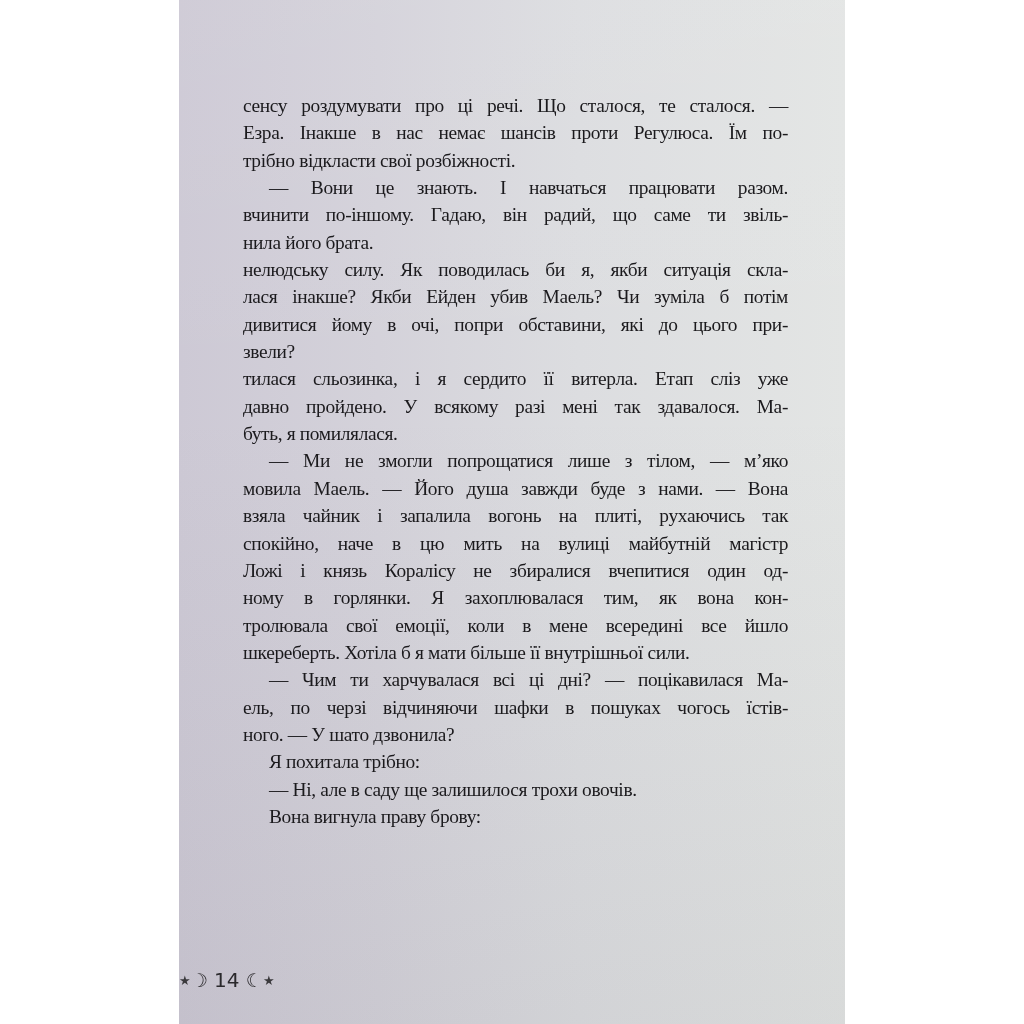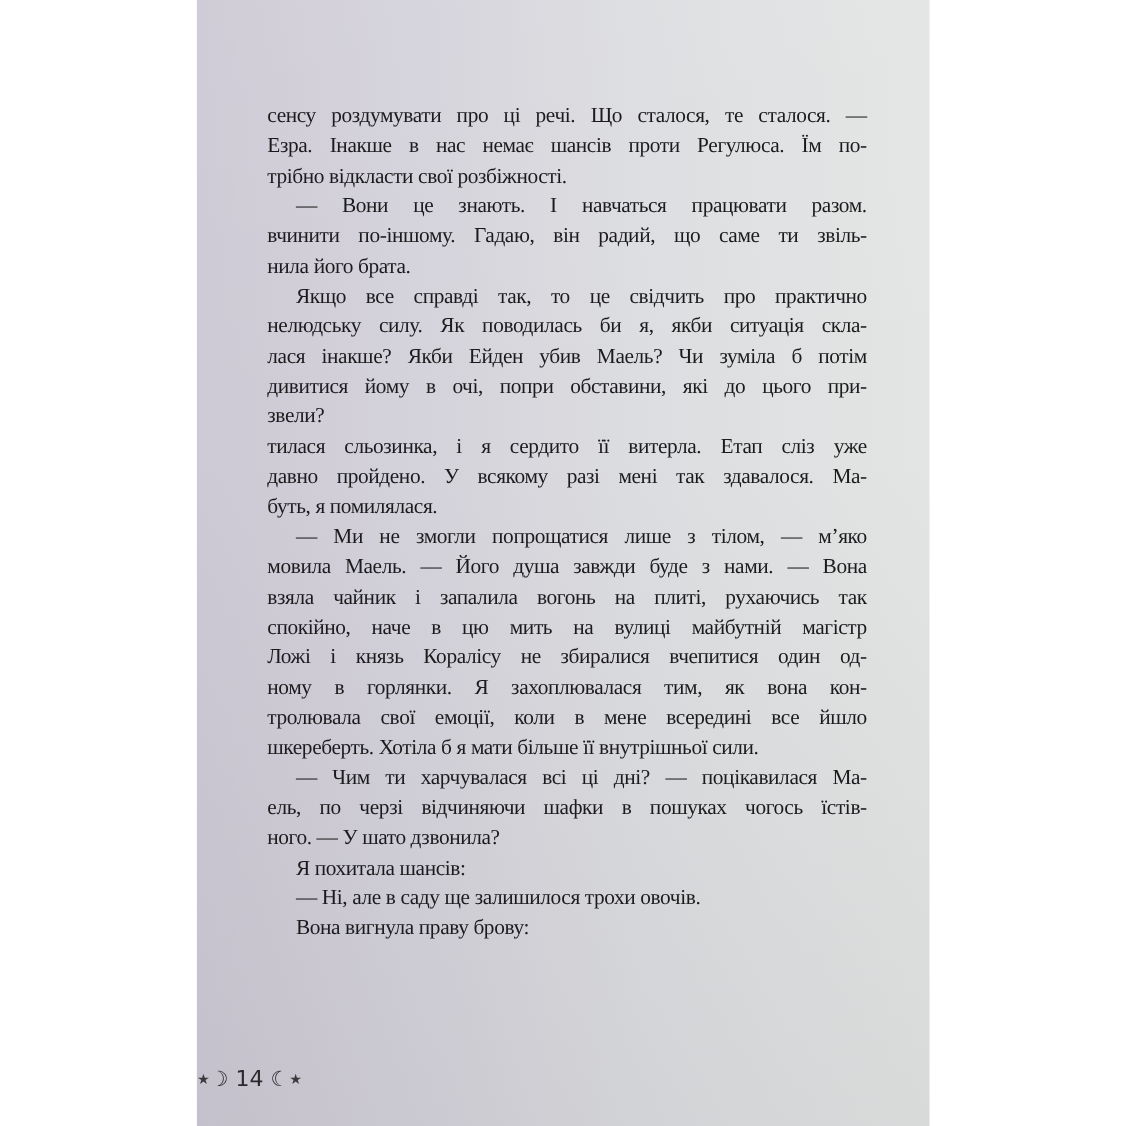--- a/index.html
+++ b/index.html
@@ -75,40 +75,39 @@
 <div class="page">
   <div class="page-shade"></div>
 
   <div class="text-block">
     <span class="line">сенсу роздумувати про ці речі. Що сталося, те сталося. —</span>
     <span class="line">Езра. Інакше в нас немає шансів проти Регулюса. Їм по-</span>
     <span class="line last">трібно відкласти свої розбіжності.</span>
     <span class="line indent">— Вони це знають. І навчаться працювати разом.</span>
     <span class="line">вчинити по-іншому. Гадаю, він радий, що саме ти звіль-</span>
     <span class="line last">нила його брата.</span>
-    <span class="line indent">Якщо все справді так, то це свідчить про практично</span>
     <span class="line">нелюдську силу. Як поводилась би я, якби ситуація скла-</span>
     <span class="line">лася інакше? Якби Ейден убив Маель? Чи зуміла б потім</span>
     <span class="line">дивитися йому в очі, попри обставини, які до цього при-</span>
     <span class="line last">звели?</span>
     <span class="line">тилася сльозинка, і я сердито її витерла. Етап сліз уже</span>
     <span class="line">давно пройдено. У всякому разі мені так здавалося. Ма-</span>
     <span class="line last">буть, я помилялася.</span>
     <span class="line indent">— Ми не змогли попрощатися лише з тілом, — м’яко</span>
     <span class="line">мовила Маель. — Його душа завжди буде з нами. — Вона</span>
     <span class="line">взяла чайник і запалила вогонь на плиті, рухаючись так</span>
     <span class="line">спокійно, наче в цю мить на вулиці майбутній магістр</span>
     <span class="line">Ложі і князь Коралісу не збиралися вчепитися один од-</span>
     <span class="line">ному в горлянки. Я захоплювалася тим, як вона кон-</span>
     <span class="line">тролювала свої емоції, коли в мене всередині все йшло</span>
     <span class="line last">шкереберть. Хотіла б я мати більше її внутрішньої сили.</span>
     <span class="line indent">— Чим ти харчувалася всі ці дні? — поцікавилася Ма-</span>
     <span class="line">ель, по черзі відчиняючи шафки в пошуках чогось їстів-</span>
     <span class="line last">ного. — У шато дзвонила?</span>
-    <span class="line indent last">Я похитала шансів:</span>
+    <span class="line indent last">Я похитала трібно:</span>
     <span class="line indent last">— Ні, але в саду ще залишилося трохи овочів.</span>
     <span class="line indent last">Вона вигнула праву брову:</span>
   </div>
 
   <div class="folio">
     <span class="orn">★</span><span class="moon">☽</span>
     <span>14</span>
     <span class="moon">☾</span><span class="orn">★</span>
   </div>
 </div>

